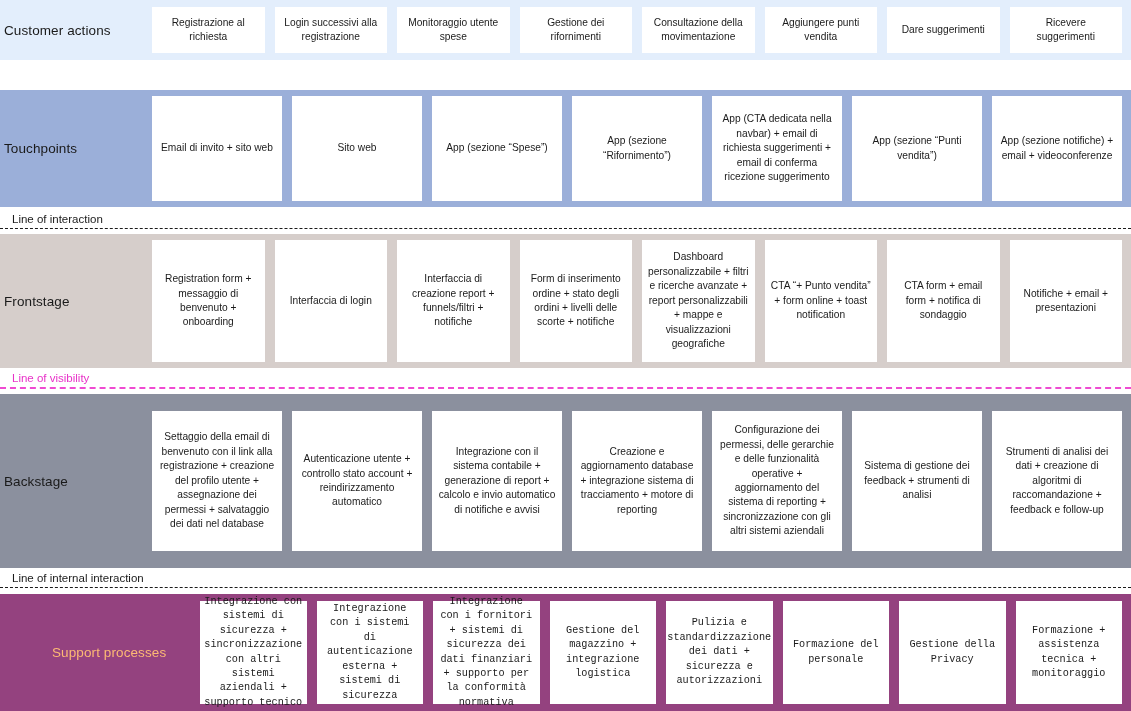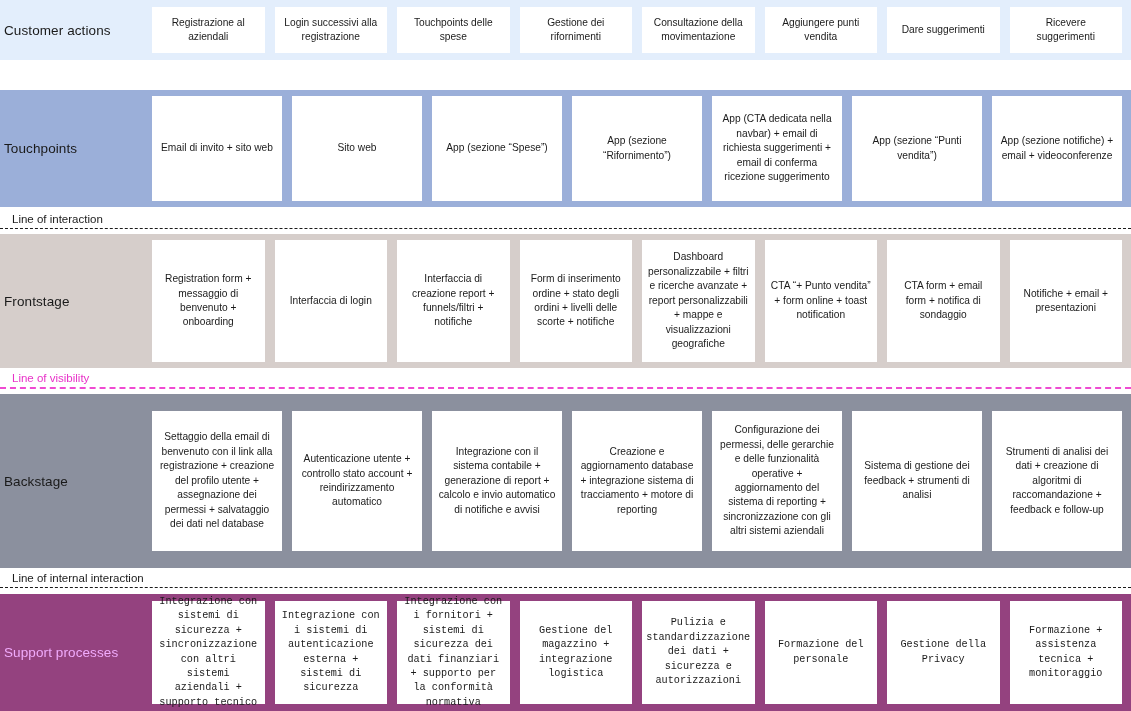--- a/index.html
+++ b/index.html
@@ -74,33 +74,33 @@
   #band-frontstage { top: 234px; height: 134px; background: #d6cecb; }
   #band-frontstage .cards { padding-top: 6px; padding-bottom: 6px; }
 
   
   #band-backstage { top: 394px; height: 174px; background: #8b909e; }
   #band-backstage .cards { padding-top: 7px; padding-bottom: 17px; margin-top: 10px; }
 
   
   #band-support { top: 594px; height: 117px; background: #94427f; }
   #band-support .cards { padding-top: 7px; padding-bottom: 7px; font-family: Liberation Mono, monospace; }
-  #band-support .band-label { color: #f0abfc; }
+  #band-support .band-label { color: #fdba74; margin-left: 48px; }
 </style>
 </head>
 <body>
 
 <div class="blueprint">
 
   <div class="band" id="band-customer-actions">
     <div class="band-label">Customer actions</div>
     <div class="cards">
-      <div class="card">Registrazione al aziendali</div>
+      <div class="card">Registrazione al richiesta</div>
       <div class="card">Login successivi alla registrazione</div>
-      <div class="card">Touchpoints delle spese</div>
+      <div class="card">Monitoraggio utente spese</div>
       <div class="card">Gestione dei rifornimenti</div>
       <div class="card">Consultazione della movimentazione</div>
       <div class="card">Aggiungere punti vendita</div>
       <div class="card">Dare suggerimenti</div>
       <div class="card">Ricevere suggerimenti</div>
     </div>
   </div>
 
   <div class="band" id="band-touchpoints">
     <div class="band-label">Touchpoints</div>

